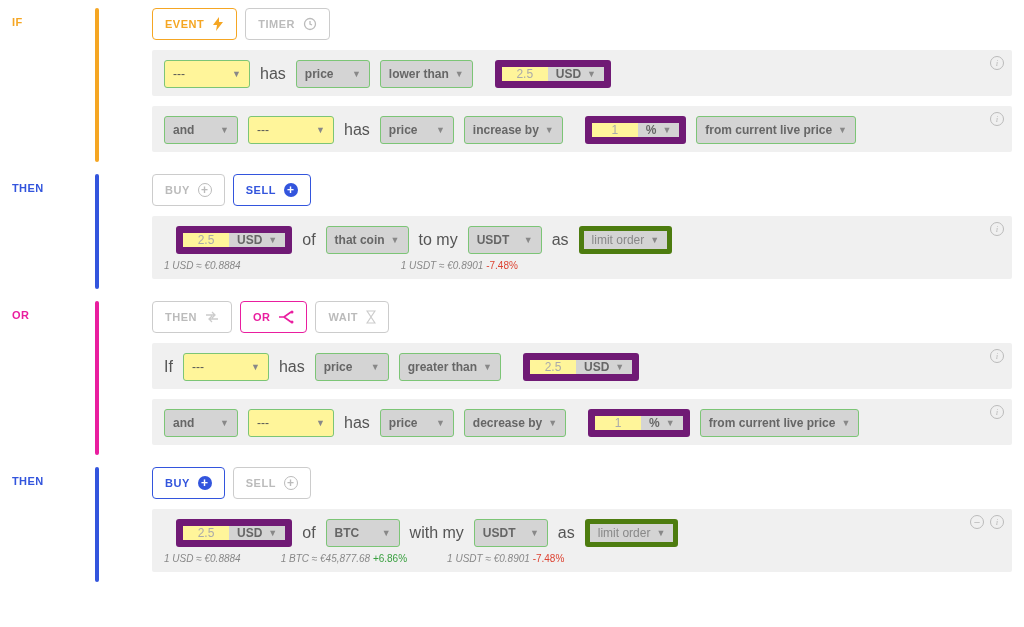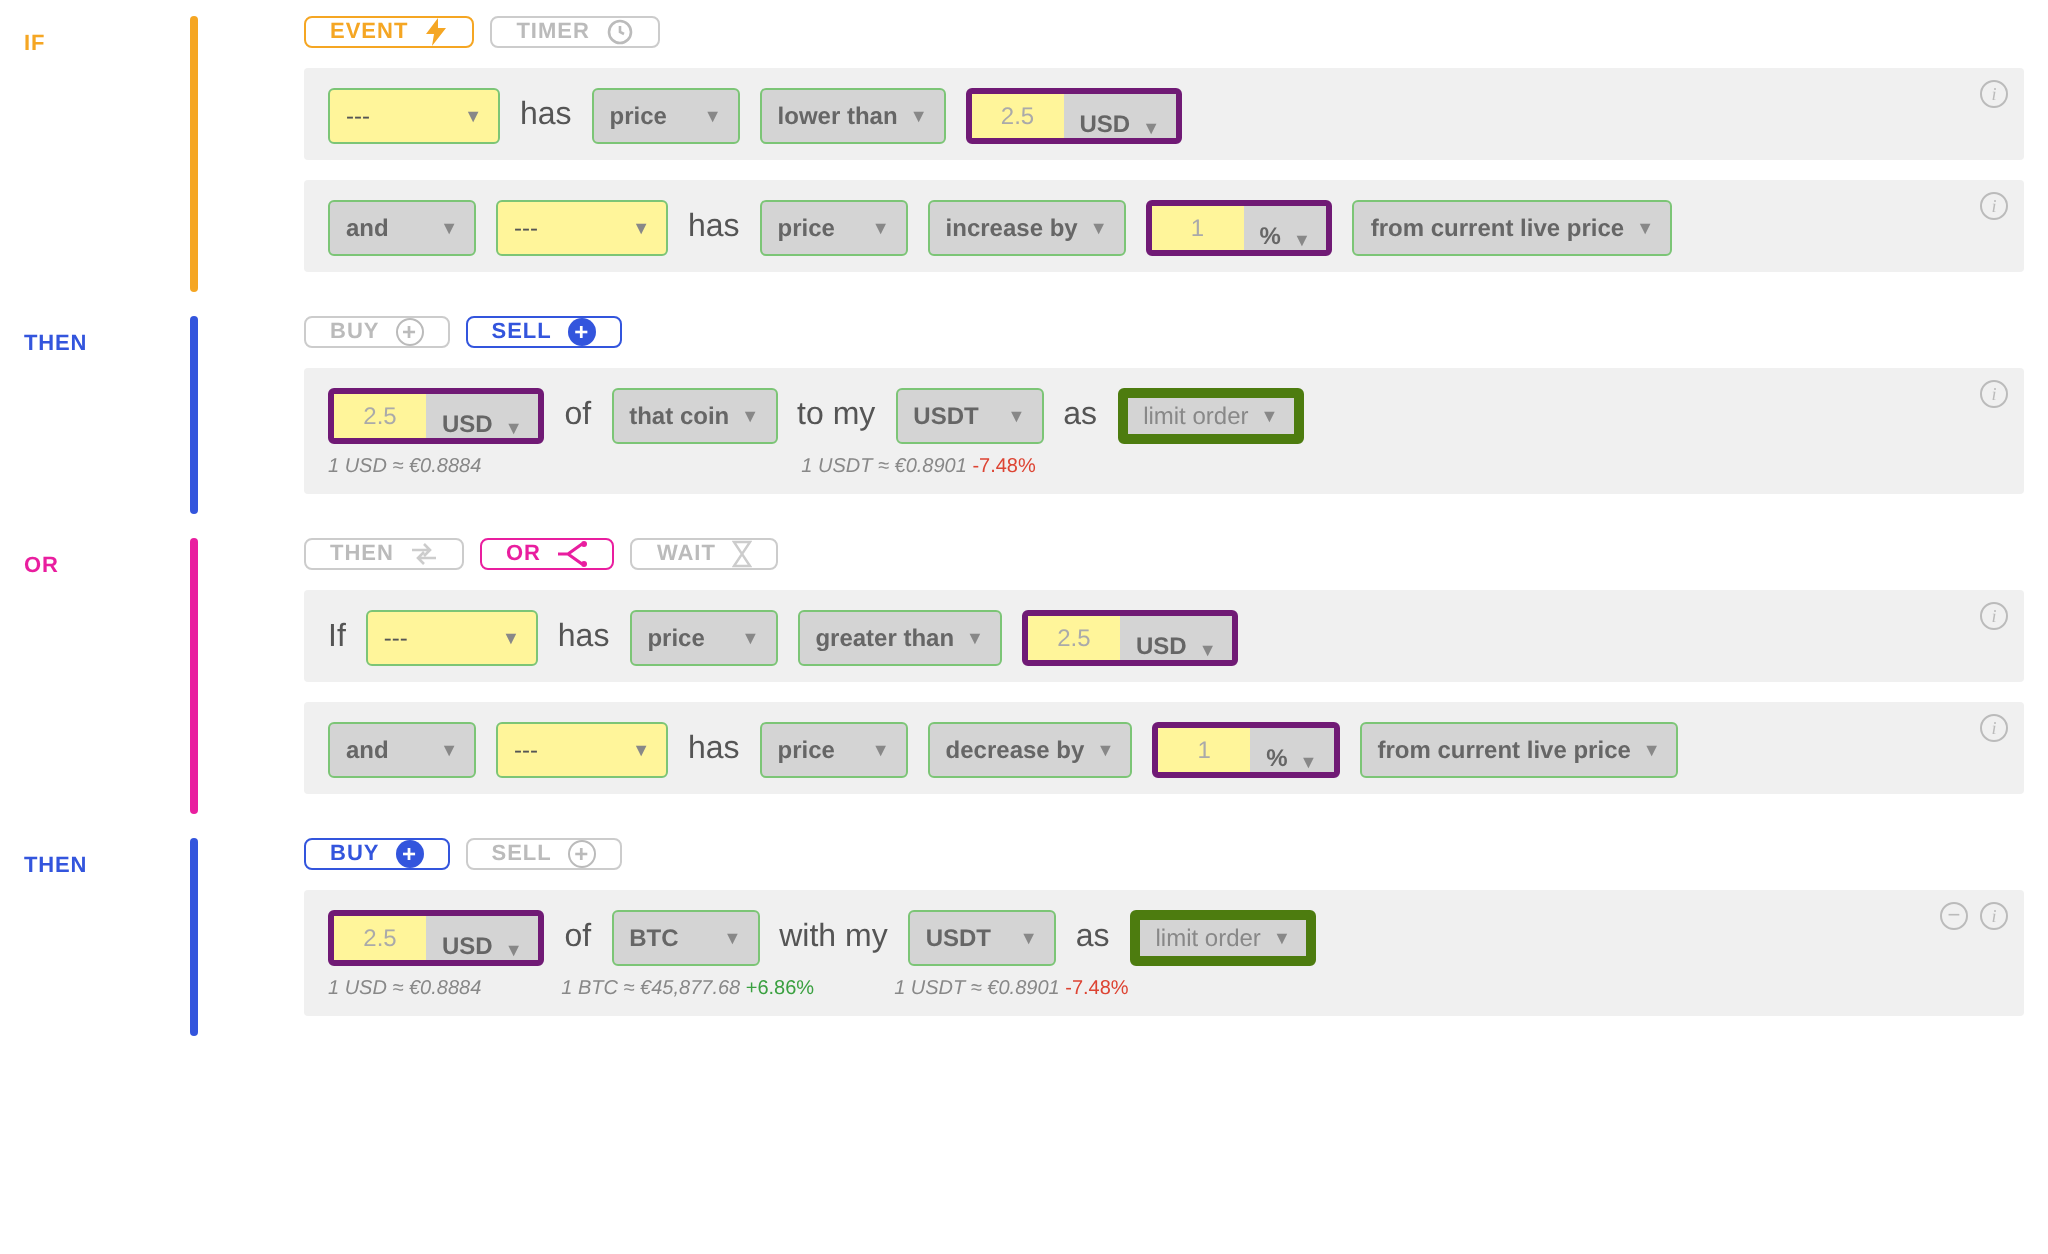--- a/index.html
+++ b/index.html
@@ -8,37 +8,37 @@
   .section-label { flex: 0 0 40px; font-size: 11px; font-weight: 700; padding-top: 8px; text-align: left; letter-spacing: 0.4px; }
   .section-label.orange { color: #f5a623; }
   .section-label.blue { color: #3355dd; }
   .section-label.pink { color: #e91e9f; }
   .section-bar { flex: 0 0 4px; margin-right: 10px; border-radius: 2px; }
   .section-bar.orange { background: #f5a623; }
   .section-bar.blue { background: #3355dd; }
   .section-bar.pink { background: #e91e9f; }
   .section-body { flex: 1; }
   .tab-row { display: flex; gap: 8px; margin-bottom: 10px; }
-  .tab { display: inline-flex; align-items: center; gap: 8px; height: 16px; padding: 0 12px; border: 1px solid #ccc; border-radius: 4px; font-weight: 700; font-size: 11px; color: #bbb; letter-spacing: 0.5px; background: #fff; cursor: pointer; text-align: center; }
+  .tab { display: inline-flex; align-items: center; gap: 8px; height: 32px; padding: 0 12px; border: 1px solid #ccc; border-radius: 4px; font-weight: 700; font-size: 11px; color: #bbb; letter-spacing: 0.5px; background: #fff; cursor: pointer; text-align: center; }
   .tab.active-orange { color: #f5a623; border-color: #f5a623; }
   .tab.active-blue { color: #3355dd; border-color: #3355dd; }
   .tab.active-pink { color: #e91e9f; border-color: #e91e9f; }
   .tab .ico { display: inline-flex; }
   .tab .circ { width: 14px; height: 14px; border-radius: 50%; display: inline-flex; align-items: center; justify-content: center; font-size: 12px; line-height: 1; }
   .tab.active-blue .circ { background: #3355dd; color: #fff; }
   .tab:not(.active-blue) .circ { border: 1.5px solid #bbb; color: #bbb; }
   .cond-block { background: #f0f0f0; border-radius: 2px; padding: 10px 12px 8px 12px; margin-bottom: 10px; position: relative; }
   .cond-row { display: flex; align-items: center; gap: 10px; flex-wrap: wrap; }
   .word { color: #555; font-size: 16px; }
   .pill { display: inline-flex; align-items: center; height: 28px; border-radius: 3px; font-size: 12px; padding: 0 8px; }
   .pill .chev { margin-left: 6px; font-size: 9px; color: #888; }
   .sel-yellow { background: #fff59a; border: 1px solid #7cc576; min-width: 86px; justify-content: space-between; }
-  .sel-gray-yellow { border: 3px solid #701a75; display: inline-flex; height: 28px; border-radius: 3px; overflow: hidden; }
+  .sel-gray-yellow { border: 7px solid #701a75; display: inline-flex; height: 28px; border-radius: 3px; overflow: hidden; margin-left: 12px; }
   .sel-gray-yellow .y { background: #fff59a; padding: 0 10px; display: inline-flex; align-items: center; color: #aaa; min-width: 46px; justify-content: center; }
-  .sel-gray-yellow .g { background: #d4d4d4; padding: 0 8px; display: inline-flex; align-items: flex-end; font-weight: 600; color: #666; }
+  .sel-gray-yellow .g { background: #d4d4d4; padding: 0 8px; display: inline-flex; align-items: center; font-weight: 600; color: #666; }
   .sel-gray-yellow .g .chev { margin-left: 6px; font-size: 9px; color: #888; }
   .sel-gray-green { background: #d4d4d4; border: 1px solid #7cc576; font-weight: 600; color: #666; justify-content: space-between; min-width: 74px; }
   .sel-gray-plain { background: #d4d4d4; border: 5px solid #4d7c0f; color: #888; justify-content: space-between; min-width: 90px; }
   .info-icon { position: absolute; right: 8px; top: 6px; width: 14px; height: 14px; border-radius: 50%; border: 1px solid #bbb; color: #bbb; font-size: 9px; display: flex; align-items: center; justify-content: center; font-style: italic; font-family: serif; }
   .minus-icon { position: absolute; right: 28px; top: 6px; width: 14px; height: 14px; border-radius: 50%; border: 1px solid #bbb; color: #bbb; font-size: 11px; display: flex; align-items: center; justify-content: center; line-height: 1; }
   .hint-row { display: flex; gap: 40px; margin-top: 6px; font-size: 10px; color: #888; font-style: italic; }
   .hint-row .green { color: #3aa040; font-style: normal; }
   .hint-row .red { color: #d43; font-style: normal; }
   svg { display: block; }
 </style>

